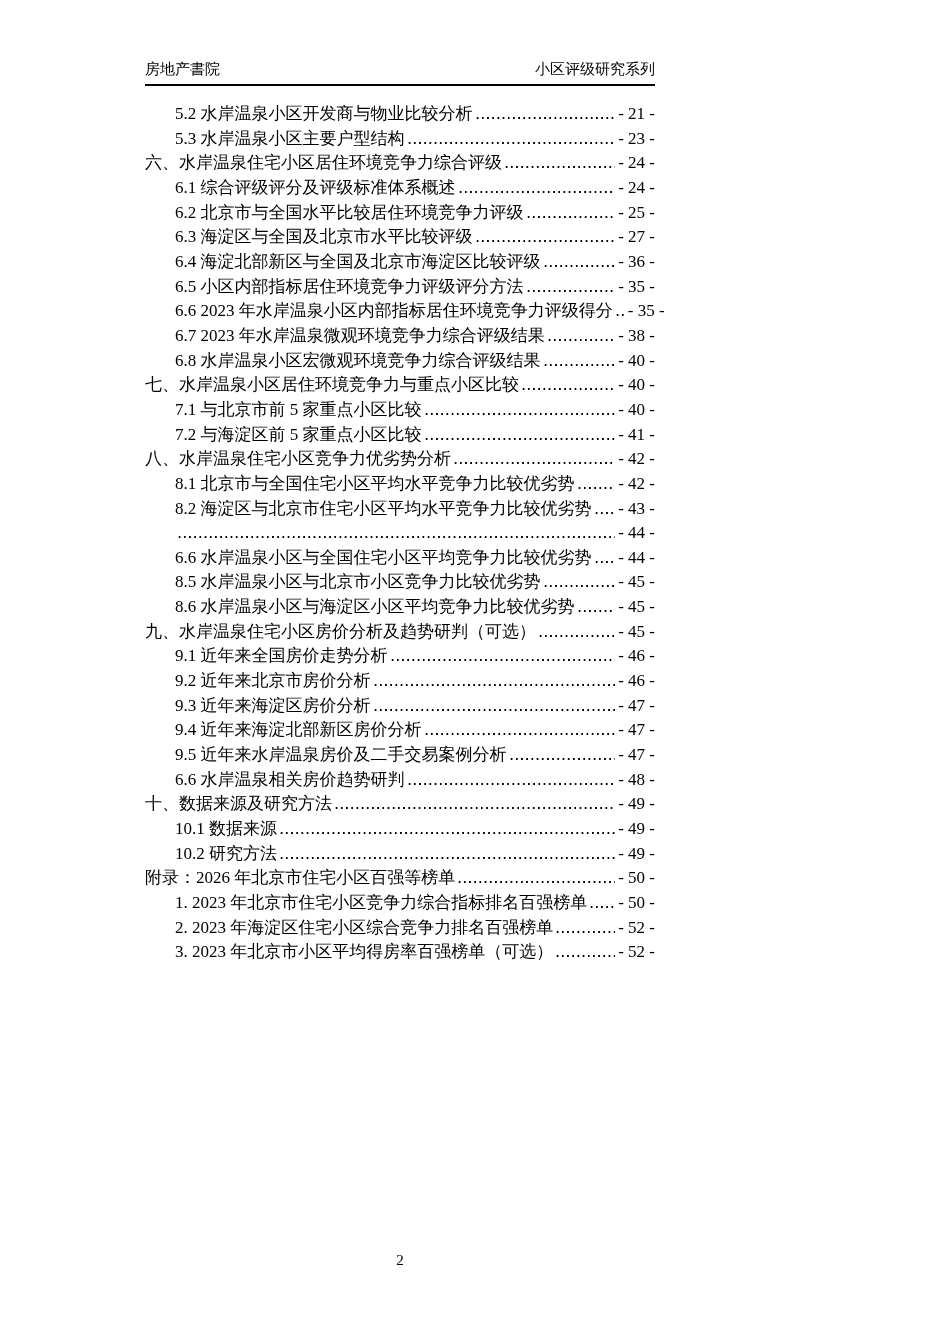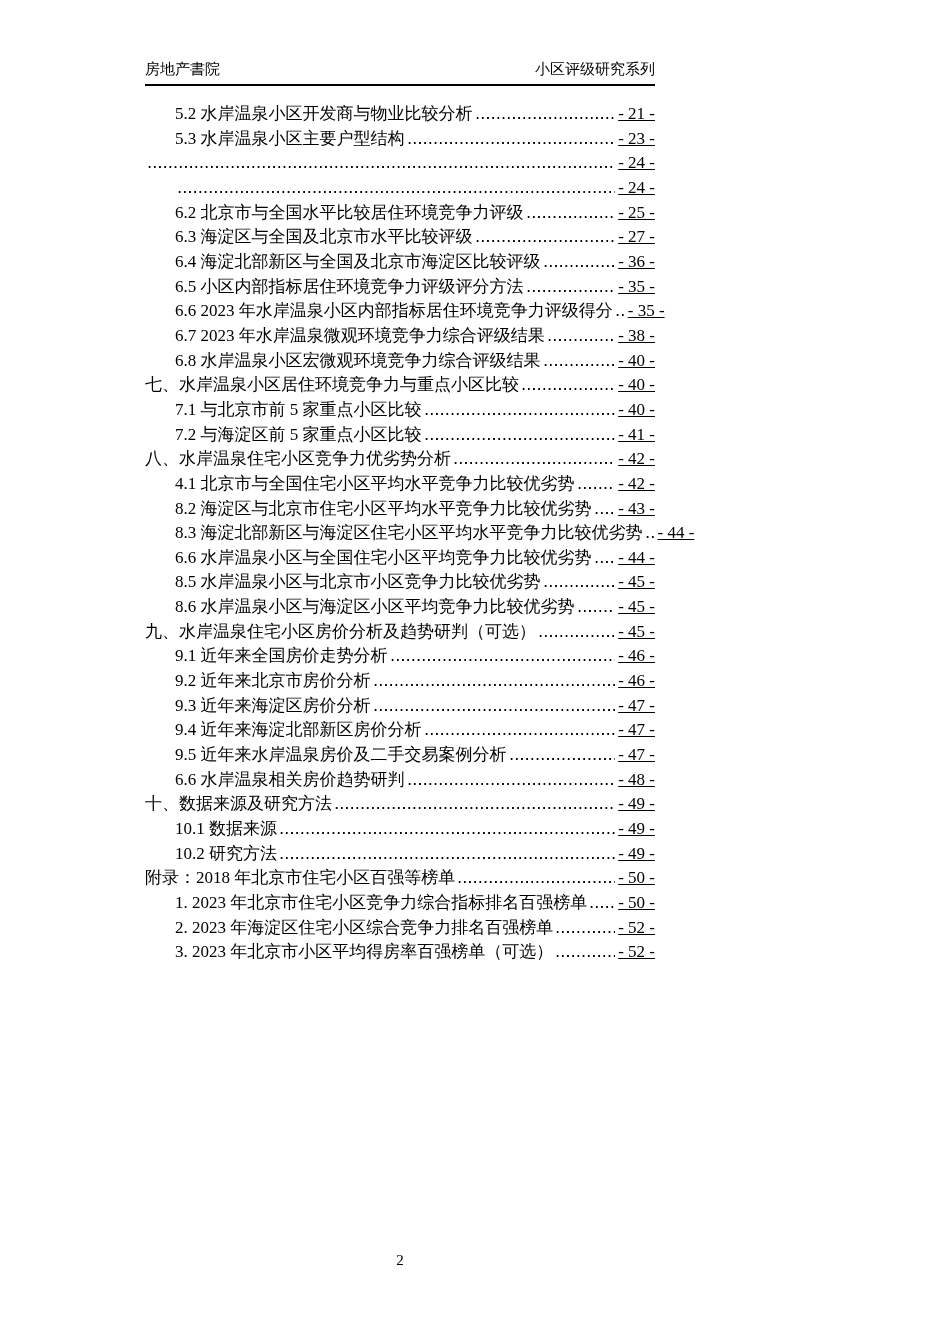--- a/index.html
+++ b/index.html
@@ -55,21 +55,20 @@
     height: 2px;
     margin: 0 3px 0 2px;
     background-image: radial-gradient(circle, #000000 1px, rgba(0,0,0,0) 1.3px);
     background-size: 5.2px 2px;
     background-repeat: repeat-x;
     background-position: left bottom;
   }
   .toc-page {
     flex: 0 0 auto;
     white-space: nowrap;
-    text-decoration: underline;
   }
   .footer {
     position: absolute;
     left: 0;
     right: 0;
     top: 1252px;
     text-align: center;
     font-family: "Liberation Serif", "DejaVu Serif", serif;
     font-size: 15px;
   }
@@ -91,25 +90,27 @@
     <span class="toc-page">- 21 -</span>
   </div>
 
   <div class="toc-row level-1">
     <span class="toc-label">5.3 水岸温泉小区主要户型结构</span>
     <span class="toc-dots"></span>
     <span class="toc-page">- 23 -</span>
   </div>
 
   <div class="toc-row level-0">
+    <span class="toc-label">六、水岸温泉住宅小区居住环境竞争力综合评级</span>
     <span class="toc-dots"></span>
     <span class="toc-page">- 24 -</span>
   </div>
 
   <div class="toc-row level-1">
+    <span class="toc-label">6.1 综合评级评分及评级标准体系概述</span>
     <span class="toc-dots"></span>
     <span class="toc-page">- 24 -</span>
   </div>
 
   <div class="toc-row level-1">
     <span class="toc-label">6.2 北京市与全国水平比较居住环境竞争力评级</span>
     <span class="toc-dots"></span>
     <span class="toc-page">- 25 -</span>
   </div>
 
@@ -167,33 +168,32 @@
     <span class="toc-page">- 41 -</span>
   </div>
 
   <div class="toc-row level-0">
     <span class="toc-label">八、水岸温泉住宅小区竞争力优劣势分析</span>
     <span class="toc-dots"></span>
     <span class="toc-page">- 42 -</span>
   </div>
 
   <div class="toc-row level-1">
-    <span class="toc-label">4.1 北京市与全国住宅小区平均水平竞争力比较优劣势</span>
+    <span class="toc-label">8.1 北京市与全国住宅小区平均水平竞争力比较优劣势</span>
     <span class="toc-dots"></span>
     <span class="toc-page">- 42 -</span>
   </div>
 
   <div class="toc-row level-1">
     <span class="toc-label">8.2 海淀区与北京市住宅小区平均水平竞争力比较优劣势</span>
     <span class="toc-dots"></span>
     <span class="toc-page">- 43 -</span>
   </div>
 
   <div class="toc-row level-1">
-    <span class="toc-label">8.3 海淀北部新区与海淀区住宅小区平均水平竞争力比较优劣势</span>
     <span class="toc-dots"></span>
     <span class="toc-page">- 44 -</span>
   </div>
 
   <div class="toc-row level-1">
     <span class="toc-label">6.6 水岸温泉小区与全国住宅小区平均竞争力比较优劣势</span>
     <span class="toc-dots"></span>
     <span class="toc-page">- 44 -</span>
   </div>
 
@@ -263,21 +263,21 @@
     <span class="toc-page">- 49 -</span>
   </div>
 
   <div class="toc-row level-1">
     <span class="toc-label">10.2 研究方法</span>
     <span class="toc-dots"></span>
     <span class="toc-page">- 49 -</span>
   </div>
 
   <div class="toc-row level-0">
-    <span class="toc-label">附录：2018 年北京市住宅小区百强等榜单</span>
+    <span class="toc-label">附录：2026 年北京市住宅小区百强等榜单</span>
     <span class="toc-dots"></span>
     <span class="toc-page">- 50 -</span>
   </div>
 
   <div class="toc-row level-1">
     <span class="toc-label">1. 2023 年北京市住宅小区竞争力综合指标排名百强榜单</span>
     <span class="toc-dots"></span>
     <span class="toc-page">- 50 -</span>
   </div>
 

